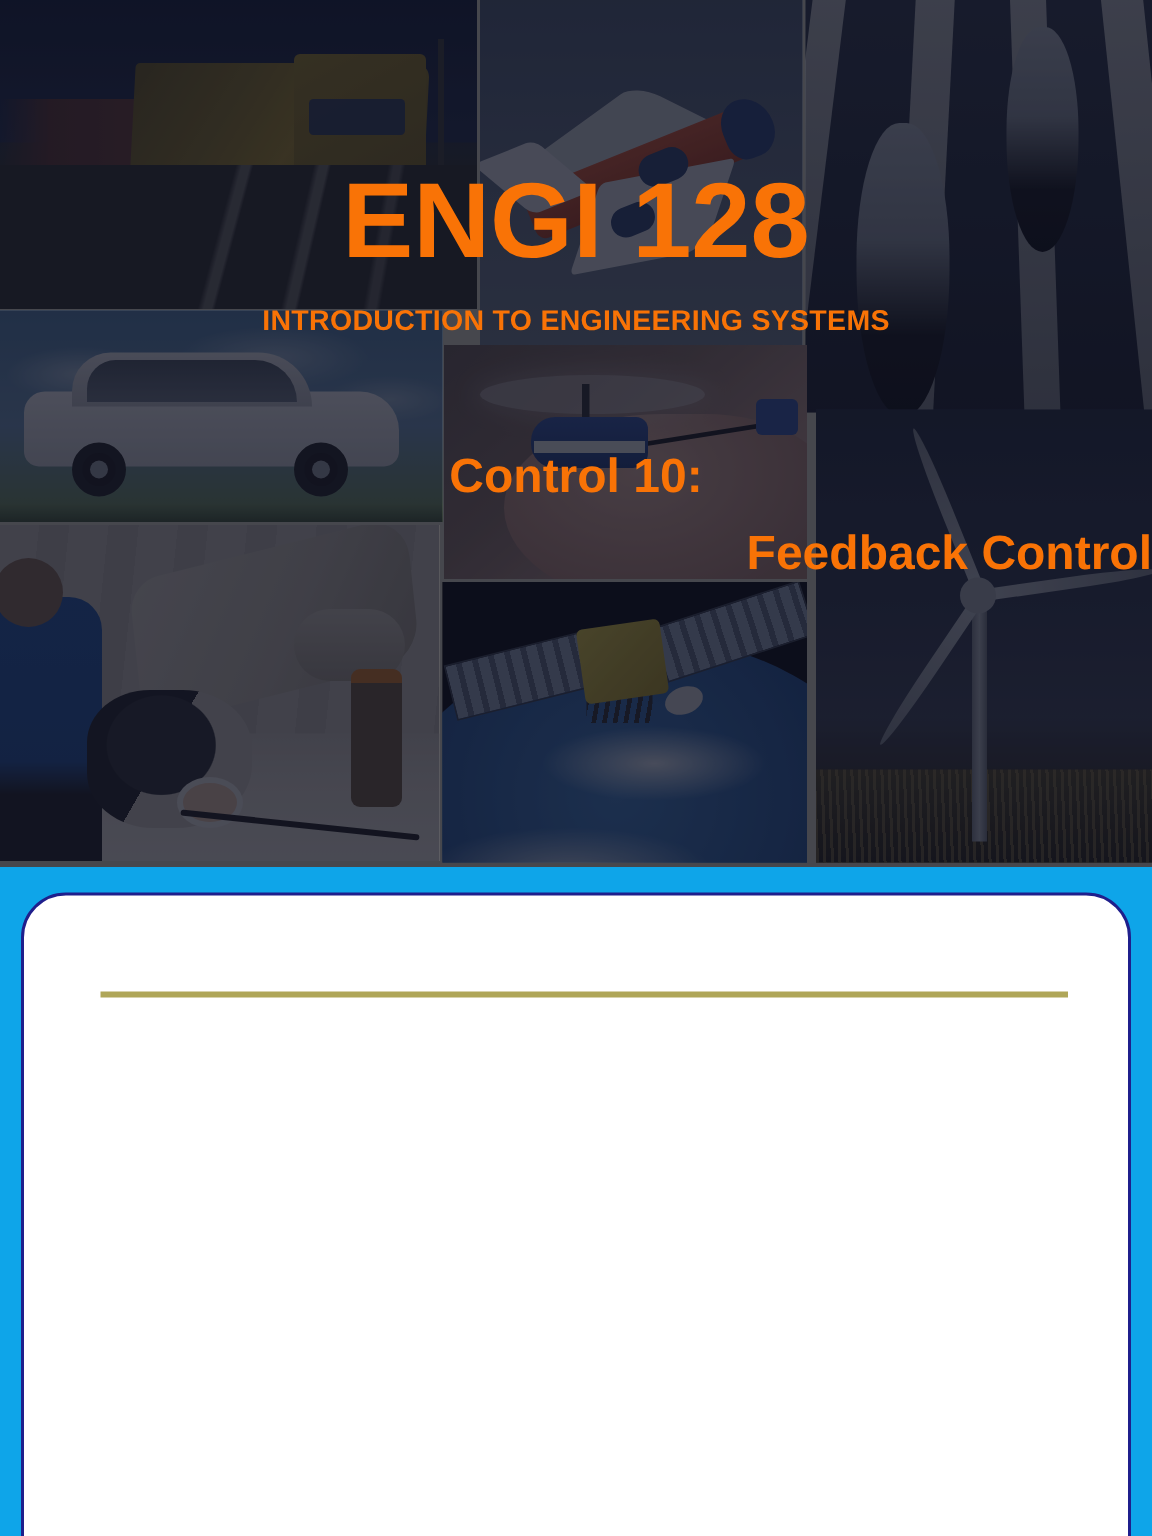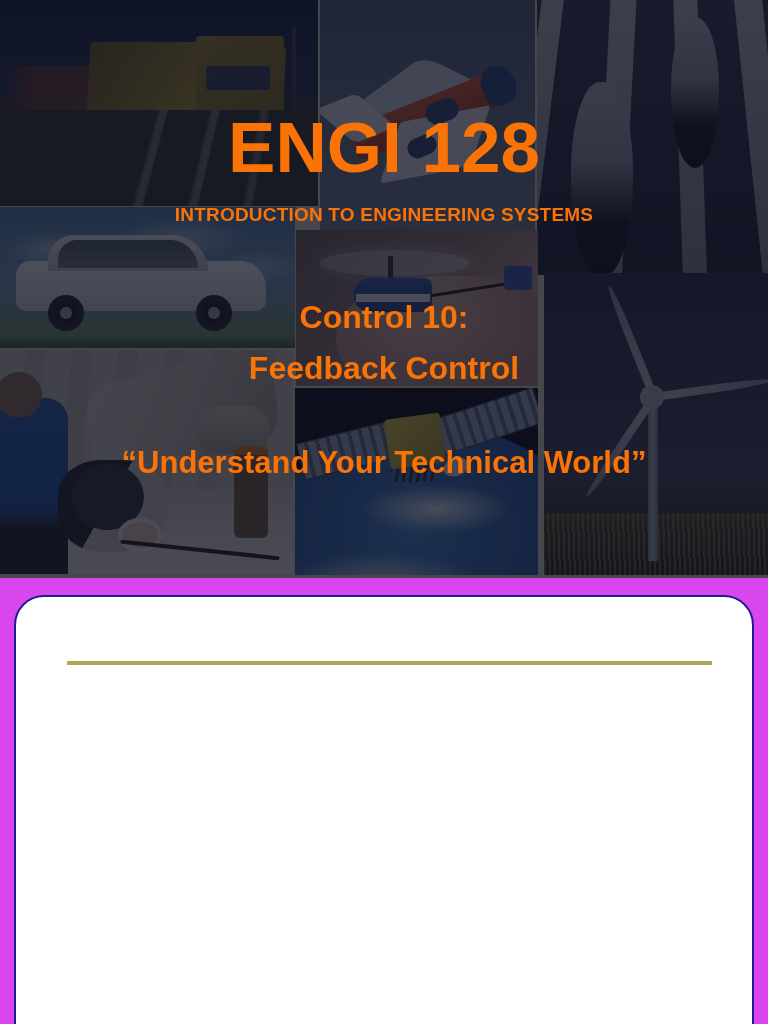--- a/index.html
+++ b/index.html
@@ -2,21 +2,21 @@
 <html><head>
 <meta charset="utf-8">
 <style>
   * { margin:0; padding:0; box-sizing:border-box; }
   html, body {
     width:768px; height:1024px;
     background:#ffffff;
     font-family:"Liberation Sans", sans-serif;
     overflow:hidden;
   }
-  .slide { position:relative; width:768px; height:1024px; background:#d946ef; }
+  .slide { position:relative; width:768px; height:1024px; background:#0ea5e9; }
 
   
   .collage {
     position:absolute; left:0; top:0; width:768px; height:578px;
     background:#6d6d6d;
     overflow:hidden;
   }
   .tile { position:absolute; overflow:hidden; }
   .tile .dark { position:absolute; inset:0; background:rgba(18,20,38,0.55); }
 
@@ -186,21 +186,21 @@
     position:absolute; left:0; right:0; top:204px;
     text-align:center; font-size:19px; font-weight:bold;
     color:#F97306; letter-spacing:.2px;
   }
   .lecture-line1 {
     position:absolute; left:0; right:0; top:299px;
     text-align:center; font-size:32px; font-weight:bold; color:#F97306;
   }
   .lecture-line2 {
     position:absolute; left:0; right:0; top:350px;
-    text-align:center; font-size:32px; font-weight:bold; color:#F97306;
+    text-align:right; font-size:32px; font-weight:bold; color:#F97306;
   }
   .tagline {
     position:absolute; left:0; right:0; top:445px;
     text-align:center; font-size:31px; font-weight:bold; color:#F97306;
   }
 
   
   .card {
     position:absolute; left:14px; top:595px; width:740px; height:470px;
     border:2px solid #1F1F8C; border-radius:30px; background:#ffffff;
@@ -317,21 +317,20 @@
       <div class="dark"></div>
     </div>
 
     <div class="collage-tint"></div>
 
     <div class="hdr-text">
       <div class="course-title">ENGI 128</div>
       <div class="course-sub">INTRODUCTION TO ENGINEERING SYSTEMS</div>
       <div class="lecture-line1">Control 10:</div>
       <div class="lecture-line2">Feedback Control</div>
-      <div class="tagline">“Understand Your Technical World”</div>
     </div>
   </div>
 
   <div class="card">
     <div class="gold-rule"></div>
   </div>
 
 </div>
 
 </body></html>

